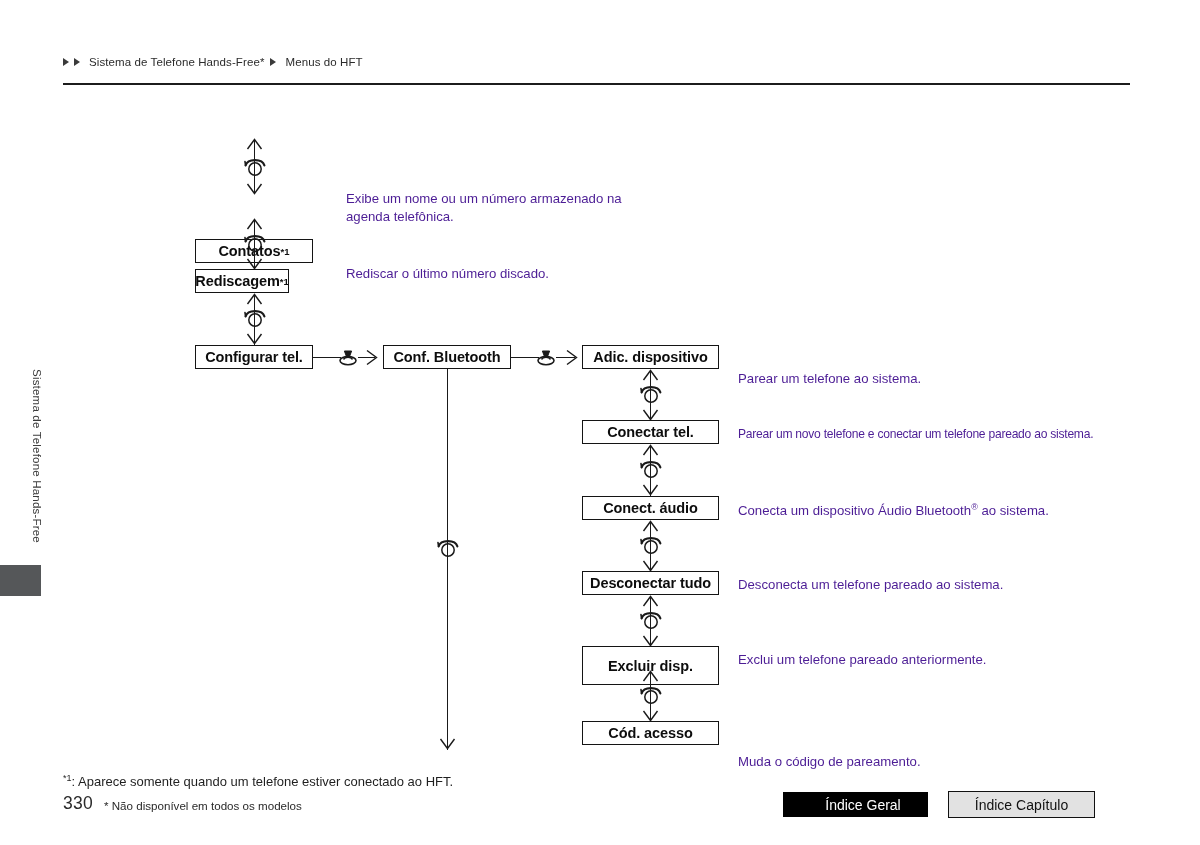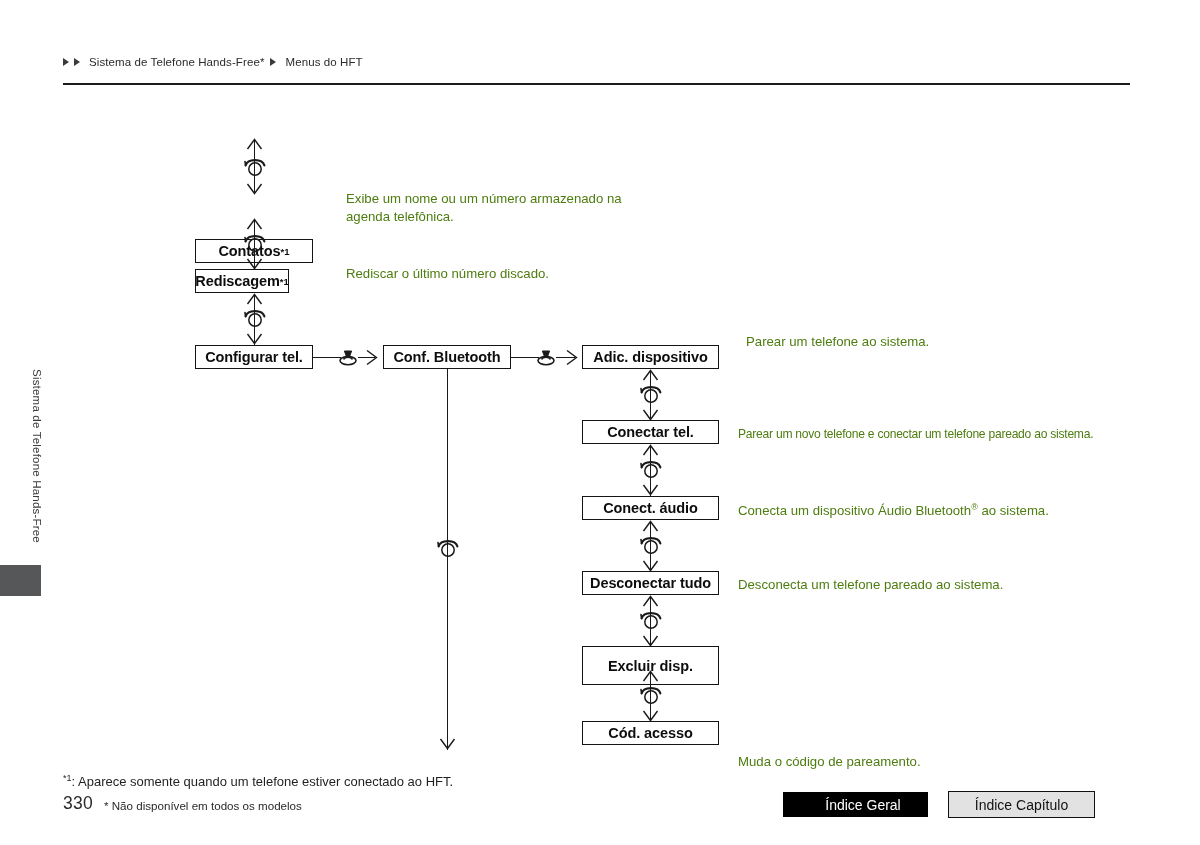--- a/index.html
+++ b/index.html
@@ -61,21 +61,21 @@
     letter-spacing:-.1px;
     box-sizing:border-box;
     white-space:nowrap;
   }
   .node .sup{
     font-size:9.5px;font-weight:bold;vertical-align:super;
     letter-spacing:0;
   }
   .desc{
     position:absolute;
-    font-size:13.2px;color:#4d7c0f;
+    font-size:13.2px;color:#4c1d95;
     line-height:1.35;
     white-space:pre-line;
   }
   .desc.cond{font-size:12.1px;letter-spacing:-.25px;}
   .desc .reg{font-size:9px;vertical-align:super;}
 
   
   .vline{position:absolute;width:1.3px;background:#1a1a1a;}
   .hline{position:absolute;height:1.3px;background:#1a1a1a;}
   
@@ -249,21 +249,21 @@
   </div>
   <div class="oarrow" style="left:439px;top:738px;">
     <svg width="17" height="12">
         <path d="M1.5 1 L8.5 10.5 L15.5 1" fill="none" stroke="#1a1a1a" stroke-width="1.4"></path>
       </svg>
   </div>
 
   <div class="node" style="left:582px;top:345px;width:137px;height:24px;">
     <span>Adic. dispositivo</span>
   </div>
-  <div class="desc" style="left:738px;top:333px;margin-left:8px;">Parear um telefone ao sistema.</div>
+  <div class="desc" style="left:738px;top:370px;">Parear um telefone ao sistema.</div>
 
   <div class="vline" style="left:650px;top:371px;height:50px;"></div>
   <div class="oarrow" style="left:642px;top:369px;">
     <svg width="17" height="12">
         <path d="M1.5 11 L8.5 1.5 L15.5 11" fill="none" stroke="#1a1a1a" stroke-width="1.4"></path>
       </svg>
   </div>
   <div class="oarrow" style="left:642px;top:409px;">
     <svg width="17" height="12">
         <path d="M1.5 1 L8.5 10.5 L15.5 1" fill="none" stroke="#1a1a1a" stroke-width="1.4"></path>
@@ -345,20 +345,21 @@
     <svg width="24" height="22" viewBox="0 0 24 22">
       <circle cx="12" cy="14" r="6.2" fill="none" stroke="#1a1a1a" stroke-width="1.5"></circle>
       <path d="M2.6 10.4 C4.6 3.4 19.4 3.4 21.4 10.4" fill="none" stroke="#1a1a1a" stroke-width="2.1" stroke-linecap="round"></path>
       <path d="M2.6 10.4 L2.0 6.6" fill="none" stroke="#1a1a1a" stroke-width="1.6" stroke-linecap="round"></path>
     </svg>
   </div>
 
   <div class="node" style="left:582px;top:646px;width:137px;height:39px;">
     <span>Excluir disp.</span>
   </div>
+  <div class="desc" style="left:738px;top:651px;">Exclui um telefone pareado anteriormente.</div>
 
   <div class="vline" style="left:650px;top:672px;height:50px;"></div>
   <div class="oarrow" style="left:642px;top:670px;">
     <svg width="17" height="12">
         <path d="M1.5 11 L8.5 1.5 L15.5 11" fill="none" stroke="#1a1a1a" stroke-width="1.4"></path>
       </svg>
   </div>
   <div class="oarrow" style="left:642px;top:710px;">
     <svg width="17" height="12">
         <path d="M1.5 1 L8.5 10.5 L15.5 1" fill="none" stroke="#1a1a1a" stroke-width="1.4"></path>

